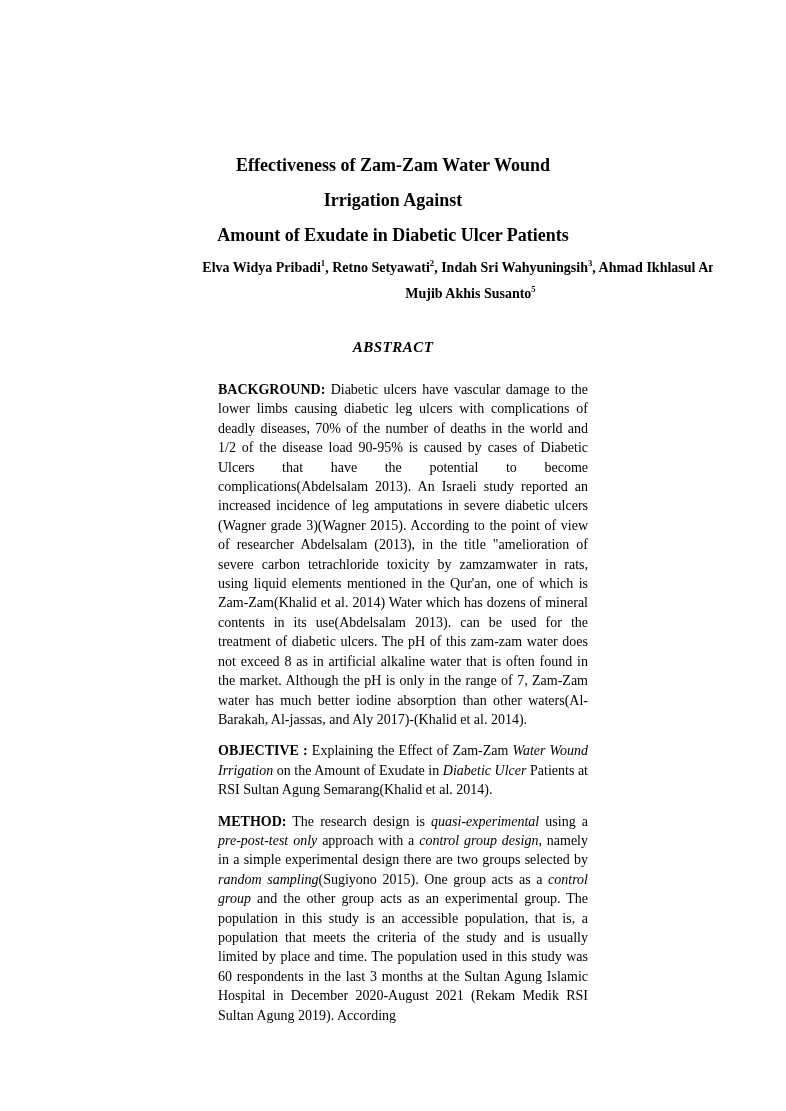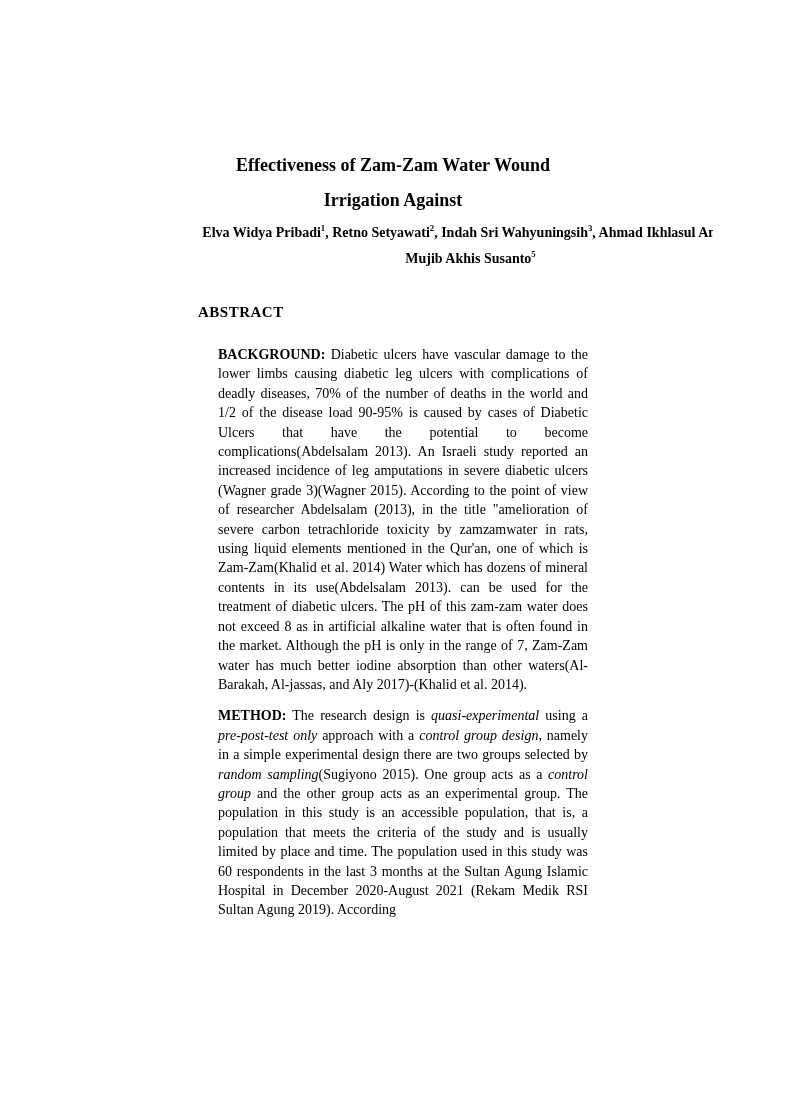--- a/index.html
+++ b/index.html
@@ -31,21 +31,23 @@
   }
   .affiliations {
     margin-top: 26px;
     text-align: center;
     font-weight: bold;
     font-size: 14px;
     line-height: 30px;
   }
   .abstract-heading {
     margin-top: 30px;
+    text-align: center;
     font-weight: bold;
+    font-style: italic;
     font-size: 15px;
     letter-spacing: 0.5px;
     line-height: 20px;
   }
   .body-section { margin-top: 23px; }
   .body-para {
     margin: 0 0 12px 20px;
     font-size: 14px;
     line-height: 19.4px;
     text-align: justify;
@@ -60,26 +62,28 @@
   }
 </style>
 </head>
 <body>
 
 <div class="page">
   <div class="content">
 
     <div class="title-block">
       <div class="title-line">Effectiveness of Zam-Zam Water Wound Irrigation Against</div>
+      <div class="title-line">Amount of Exudate in Diabetic Ulcer Patients</div>
     </div>
 
     <div class="authors"><span>Elva Widya Pribadi</span><sup>1</sup><span>, Retno Setyawati</span><sup>2</sup><span>, Indah Sri Wahyuningsih</span><sup>3</sup><span>, Ahmad Ikhlasul Amal</span><sup>4</sup><span>, Mujib Akhis Susanto</span><sup>5</sup></div>
 
 
     <div class="abstract-heading">ABSTRACT</div>
 
     <div class="body-section">
       <p class="body-para"><span class="b">BACKGROUND:</span><span> Diabetic ulcers have vascular damage to the lower limbs causing diabetic leg ulcers with complications of deadly diseases, 70% of the number of deaths in the world and 1/2 of the disease load 90-95% is caused by cases of Diabetic Ulcers that have the potential to become complications(Abdelsalam 2013). An Israeli study reported an increased incidence of leg amputations in severe diabetic ulcers (Wagner grade 3)(Wagner 2015). According to the point of view of researcher Abdelsalam (2013), in the title "amelioration of severe carbon tetrachloride toxicity by zamzamwater in rats, using liquid elements mentioned in the Qur'an, one of which is Zam-Zam(Khalid et al. 2014) Water which has dozens of mineral contents in its use(Abdelsalam 2013). can be used for the treatment of diabetic ulcers. The pH of this zam-zam water does not exceed 8 as in artificial alkaline water that is often found in the market. Although the pH is only in the range of 7, Zam-Zam water has much better iodine absorption than other waters(Al-Barakah, Al-jassas, and Aly 2017)-(Khalid et al. 2014).</span></p>
+      <p class="body-para"><span class="b">OBJECTIVE :</span><span> Explaining the Effect of Zam-Zam </span><span class="i">Water Wound Irrigation</span><span> on the Amount of Exudate in </span><span class="i">Diabetic Ulcer</span><span> Patients at RSI Sultan Agung Semarang(Khalid et al. 2014).</span></p>
       <p class="body-para"><span class="b">METHOD:</span><span> The research design is </span><span class="i">quasi-experimental</span><span> using a </span><span class="i">pre-post-test only</span><span> approach with a </span><span class="i">control group design</span><span>, namely in a simple experimental design there are two groups selected by </span><span class="i">random sampling</span><span>(Sugiyono 2015). One group acts as a </span><span class="i">control group</span><span> and the other group acts as an experimental group. The population in this study is an accessible population, that is, a population that meets the criteria of the study and is usually limited by place and time. The population used in this study was 60 respondents in the last 3 months at the Sultan Agung Islamic Hospital in December 2020-August 2021 (Rekam Medik RSI Sultan Agung 2019). According</span></p>
     </div>
 
   </div>
 </div>
 
 </body></html>

